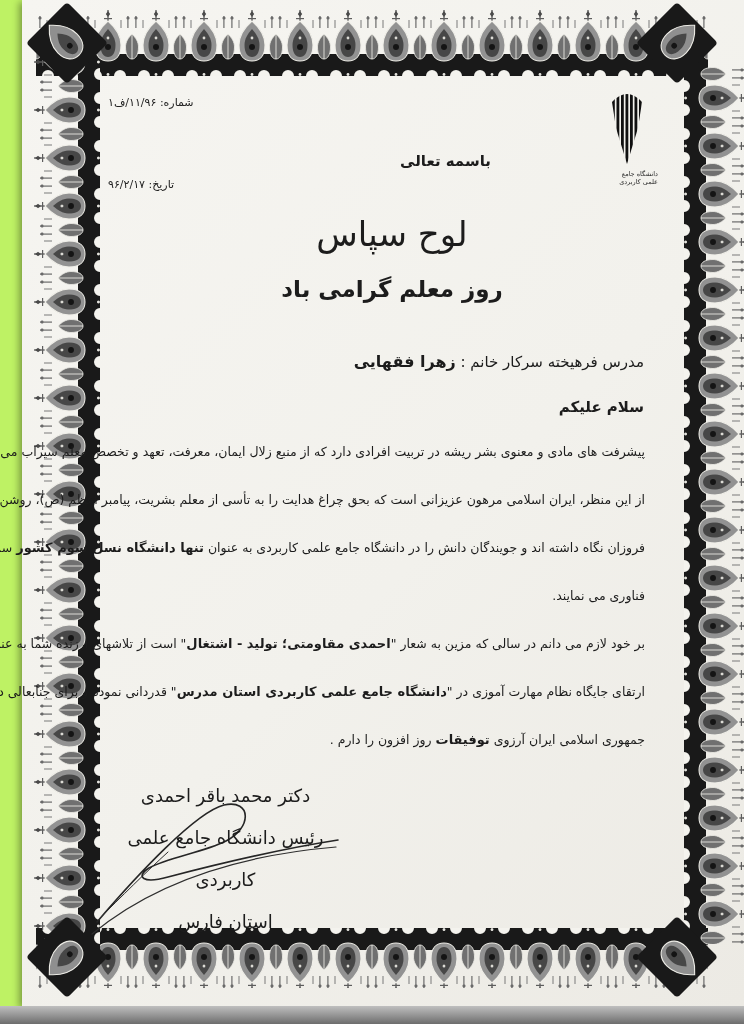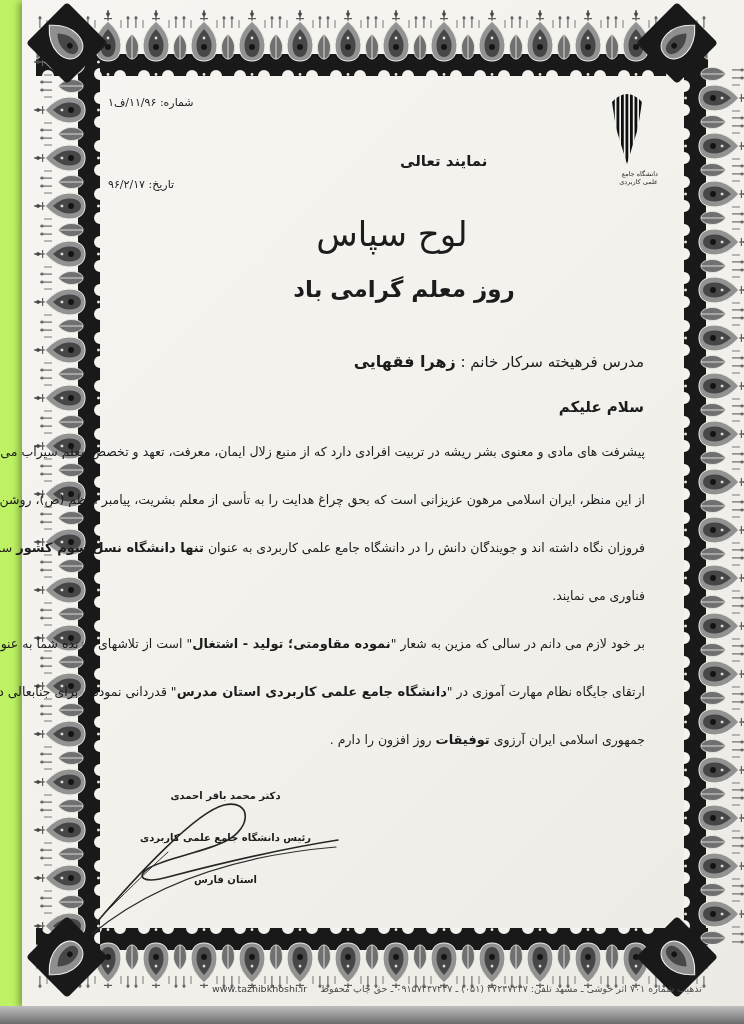--- a/index.html
+++ b/index.html
@@ -14,21 +14,21 @@
   .txt{position:absolute;z-index:2;color:#1c1c1c;direction:rtl;}
   .meta{font-size:11px;color:#222;letter-spacing:.2px;}
   .bismillah{font-size:15px;font-weight:bold;}
   .doc-title{font-size:34px;font-weight:normal;letter-spacing:1px;}
   .doc-subtitle{font-size:23px;font-weight:bold;}
   .recipient{font-size:15px;}
   .recipient b{font-size:16px;}
   .greeting{font-size:15px;font-weight:bold;}
   .body-lines{font-size:12.5px;line-height:48px;text-align:right;white-space:nowrap;}
   .body-lines .b{font-weight:bold;font-size:13px;text-align:center;}
-  .sig{font-size:10px;font-weight:bold;text-align:center;line-height:42px;}
+  .sig{font-size:18px;font-weight:normal;text-align:center;line-height:42px;}
   .footer{font-size:9.5px;color:#4e4e4e;text-align:left;}
   .footer .url{direction:ltr;unicode-bidi:embed;margin-right:10px;color:#3c3c3c;}
   .logo-caption{font-size:6.5px;line-height:8px;text-align:right;color:#2a2a2a;}
 </style>
 </head>
 <body>
 
 <div class="page">
   <div class="sheet"></div>
   <div class="scan-strip"></div>
@@ -127,50 +127,46 @@
   </svg>
 
   <div class="txt meta" style="left:108px;top:96px;">
     <span>شماره:</span>
     <span>۱۱/۹۶/ف۱</span>
   </div>
   <div class="txt meta" style="left:108px;top:178px;text-align:right;">
     <span>تاریخ:</span>
     <span>۹۶/۲/۱۷</span>
   </div>
-  <div class="txt bismillah" style="left:400px;top:152px;">نمایند تعالی</div>
+  <div class="txt bismillah" style="left:400px;top:152px;">باسمه تعالی</div>
 
   <div class="txt logo-caption" style="left:596px;top:170px;width:62px;">
     <div>دانشگاه جامع</div>
     <div>علمی کاربردی</div>
   </div>
 
   <div class="txt doc-title" style="left:100px;top:214px;width:584px;text-align:center;">لوح سپاس</div>
-  <div class="txt doc-subtitle" style="left:112px;top:276px;width:584px;text-align:center;">روز معلم گرامی باد</div>
+  <div class="txt doc-subtitle" style="left:100px;top:276px;width:584px;text-align:center;">روز معلم گرامی باد</div>
 
   <div class="txt recipient" style="right:100px;top:352px;">
     <span>مدرس فرهیخته سرکار خانم : </span>
     <b>زهرا فقهایی</b>
   </div>
 
   <div class="txt greeting" style="right:100px;top:398px;">سلام علیکم</div>
 
   <div class="txt body-lines" style="right:99px;top:428px;">
     <div><span>پیشرفت های مادی و معنوی بشر ریشه در تربیت افرادی دارد که از منبع زلال ایمان، معرفت، تعهد و تخصص معلم سیراب می شوند.</span></div>
     <div><span>از این منظر، ایران اسلامی مرهون عزیزانی است که بحق چراغ هدایت را به تأسی از معلم بشریت، پیامبر اعظم (ص)، روشن و</span></div>
     <div><span>فروزان نگاه داشته اند و جویندگان دانش را در دانشگاه جامع علمی کاربردی به عنوان </span><span class="b">تنها دانشگاه نسل سوم کشور</span><span> سرشار از مهارت و</span></div>
     <div><span>فناوری می نمایند.</span></div>
-    <div><span>بر خود لازم می دانم در سالی که مزین به شعار "</span><span class="b">نموده مقاومتی؛ تولید - اشتغال</span><span>" است از تلاشهای ارزنده شما به عنوان مدرس منتخب در</span></div>
+    <div><span>بر خود لازم می دانم در سالی که مزین به شعار "</span><span class="b">احمدی مقاومتی؛ تولید - اشتغال</span><span>" است از تلاشهای ارزنده شما به عنوان مدرس منتخب در</span></div>
     <div><span>ارتقای جایگاه نظام مهارت آموزی در "</span><span class="b">دانشگاه جامع علمی کاربردی استان مدرس</span><span>" قدردانی نموده و برای جنابعالی در سایه نظام مقدس</span></div>
     <div><span>جمهوری اسلامی ایران آرزوی </span><span class="b">توفیقات</span><span> روز افزون را دارم .</span></div>
   </div>
 
   <div class="txt sig" style="left:118px;top:775px;width:215px;">
     <div>دکتر محمد باقر احمدی</div>
     <div>رئیس دانشگاه جامع علمی کاربردی</div>
     <div>استان فارس</div>
   </div>
 
-  <div class="txt footer" style="right:42px;top:983px;">
-    <span>تذهیب شماره ۷۰۱ اثر خوشی ـ مشهد تلفن: ۳۷۲۴۷۲۴۷ (۰۵۱) ـ ۰۹۱۵۷۲۴۷۲۴۷ ـ حق چاپ محفوظ</span>
-    <span class="url">www.tazhibkhoshi.ir</span>
-  </div>
 </div>
 
 </body></html>

